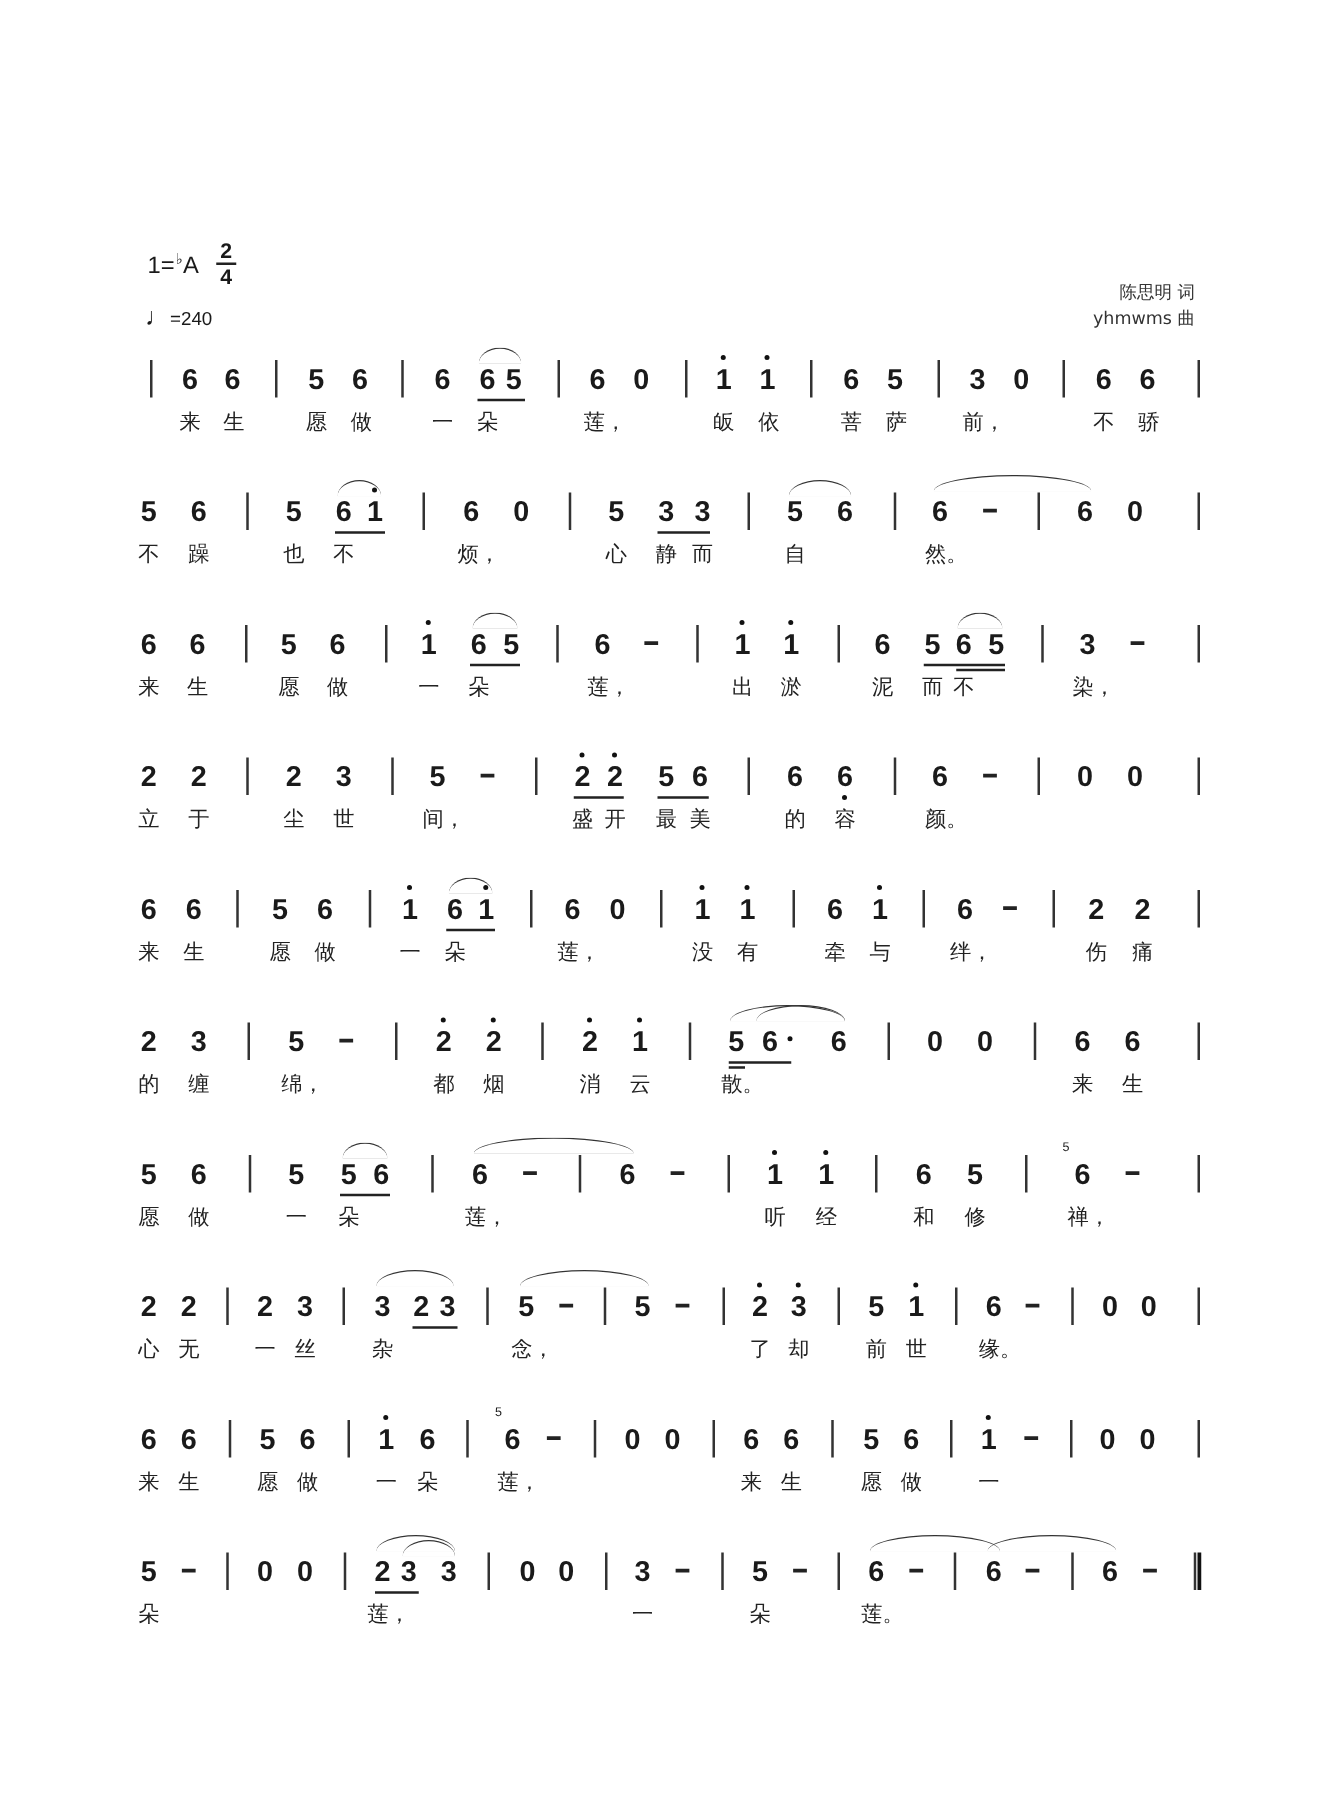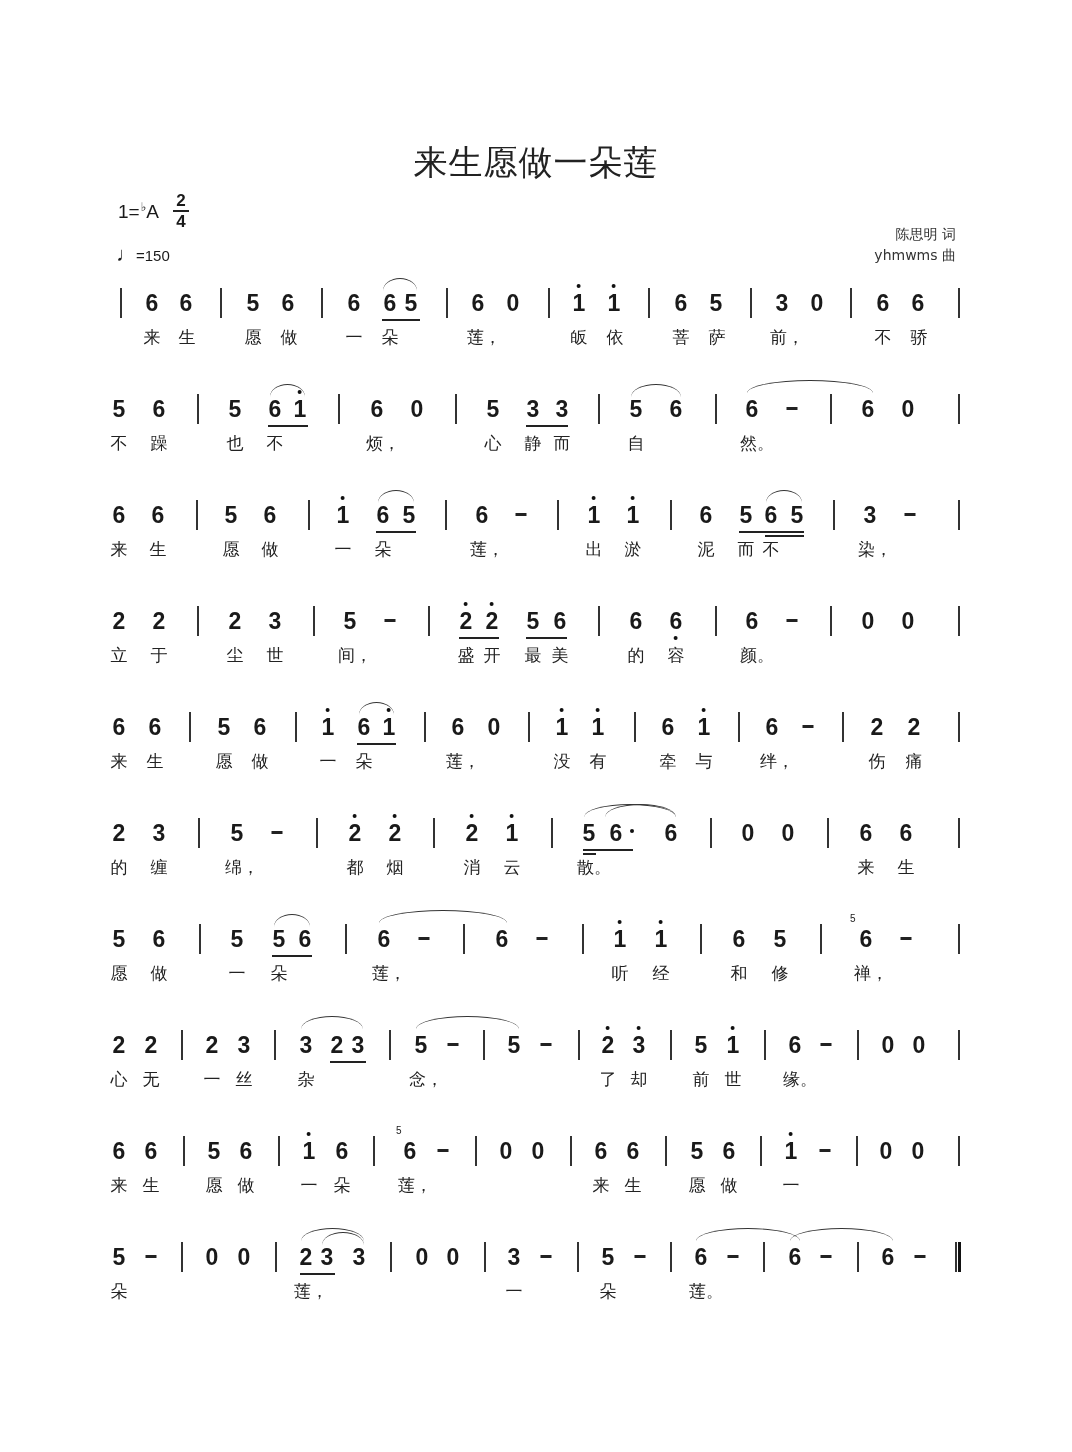--- a/index.html
+++ b/index.html
@@ -22,29 +22,28 @@
   .ul { position:absolute; height:2px; background:#222; }
   .slur { position:absolute; border-top:1.6px solid #333; border-radius:50% 50% 0 0 / 100% 100% 0 0; height:12px; }
   .lyr { position:absolute; top:36px; font-size:17px; transform:translateX(-50%); white-space:nowrap; color:#222; }
   .grace { position:absolute; top:-12px; font-size:10px; font-family:"Liberation Sans", sans-serif; line-height:10px; }
   .aug { position:absolute; top:9px; width:4px; height:4px; background:#111; border-radius:50%; }
 </style>
 </head>
 <body>
 
 <div id="page">
-  <div class="title">来生愿做一朵莲</div>
 
   <div class="key"><span>1=</span><span class="flat">♭</span><span>A</span></div>
   <div class="timesig">
     <div>2</div>
     <div class="bar"></div>
     <div>4</div>
   </div>
-  <div class="tempo"><span style="font-size:20px">♩</span><span>=150</span></div>
+  <div class="tempo"><span style="font-size:20px">♩</span><span>=240</span></div>
 
   <div class="credits">
     <div>陈思明 词</div>
     <div>yhmwms 曲</div>
   </div>
 
   <div id="rows">
       <div class="row" style="top: 290px;">
         <div class="barline" style="left: 120px;"></div>
         <div class="tok" style="left: 152px;"><span>6</span></div>

